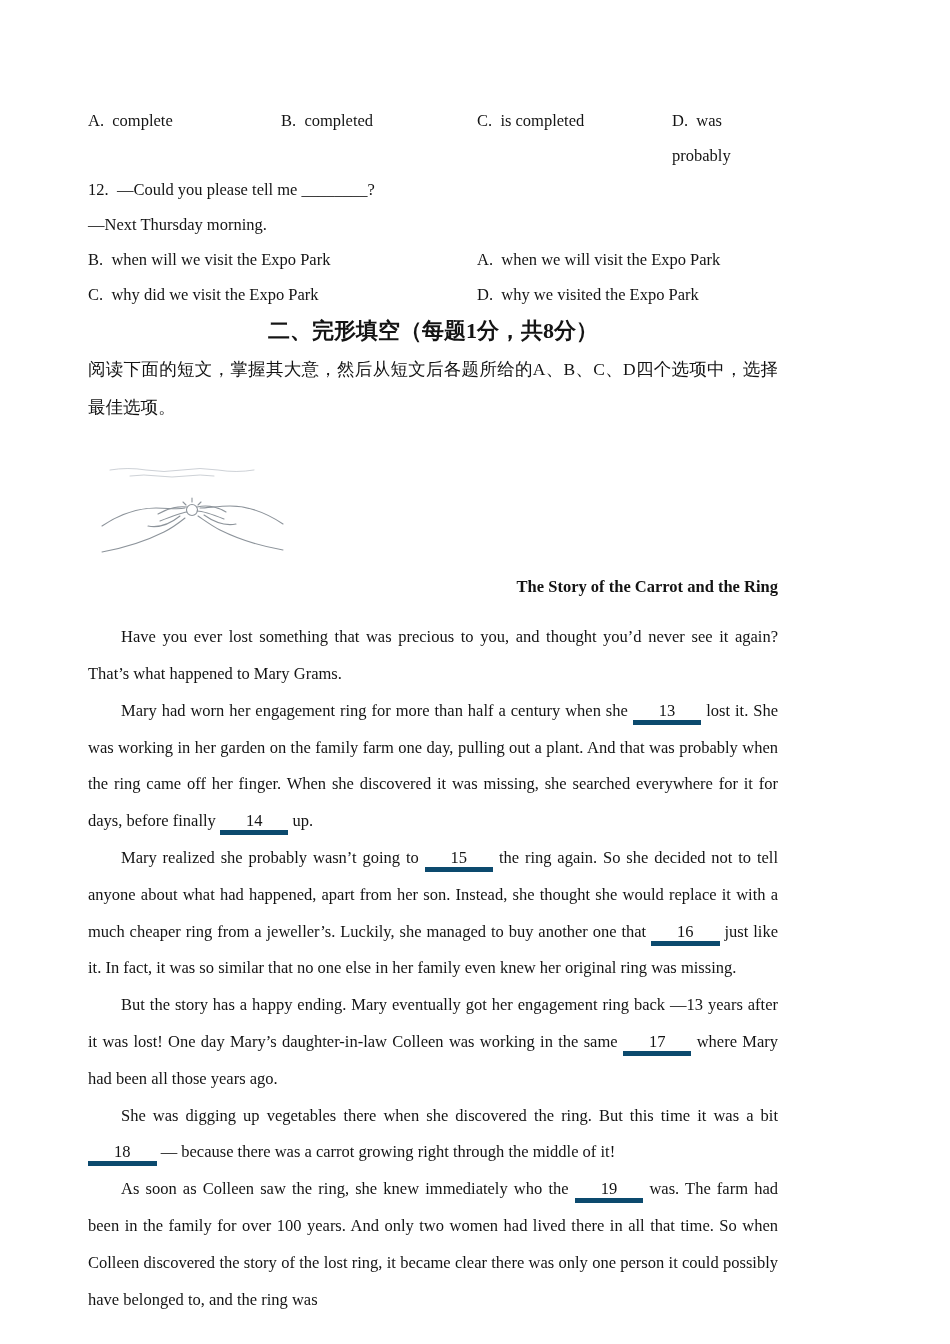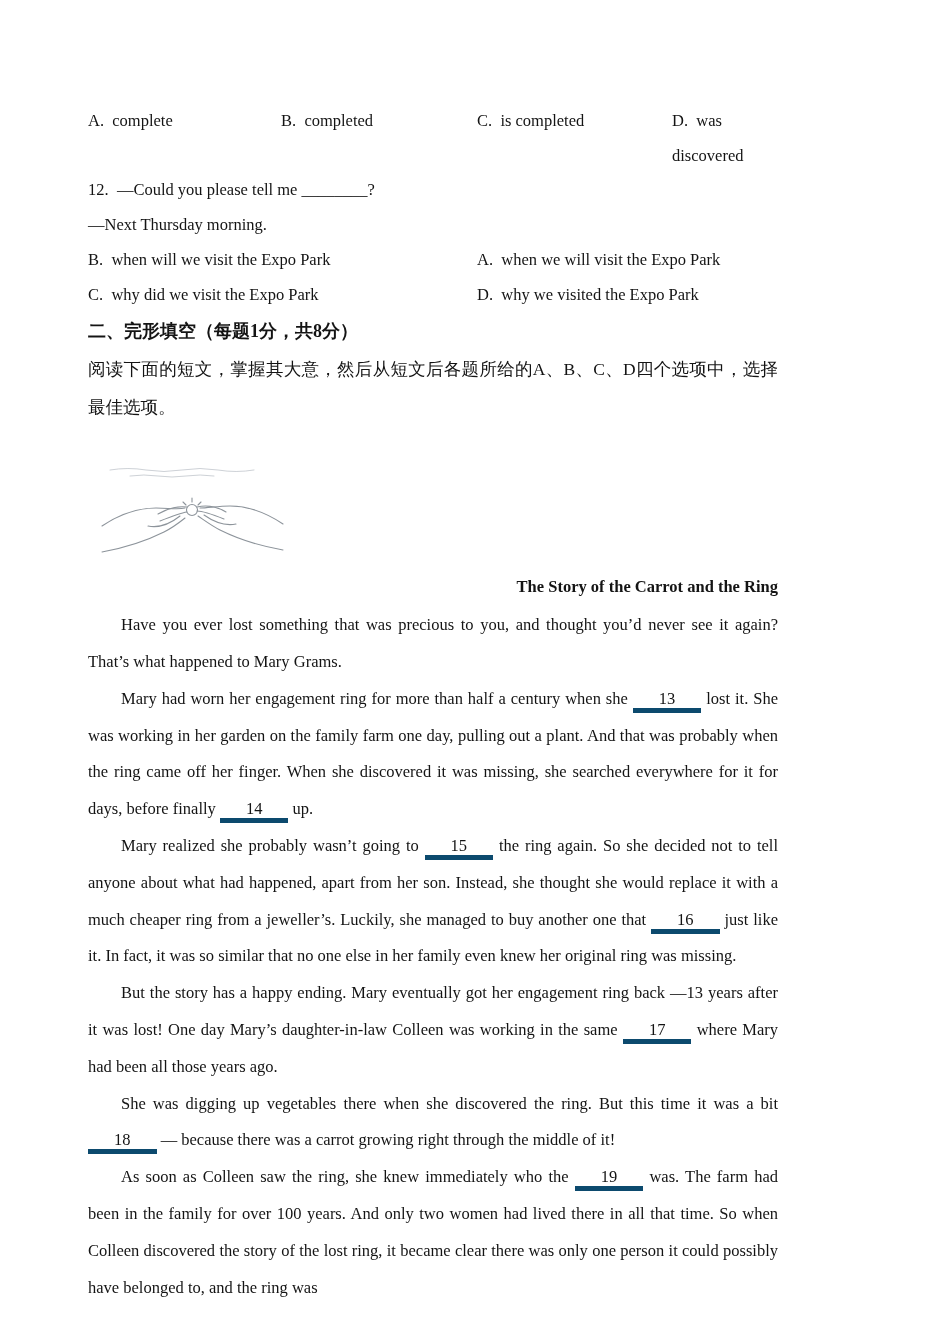--- a/index.html
+++ b/index.html
@@ -24,24 +24,25 @@
   }
   .row4 {
     display: grid;
     grid-template-columns: 193px 196px 195px 1fr;
   }
   .row2 {
     display: grid;
     grid-template-columns: 389px 1fr;
   }
   .section-heading {
-    font-size: 18px;
+    font-size: 22px;
     font-weight: bold;
     line-height: 38px;
     white-space: pre-wrap;
+    text-align: center;
   }
   .instructions {
     font-size: 17.5px;
     font-weight: normal;
     line-height: 38px;
     text-align: justify;
   }
   .figure {
     margin-top: 38px;
     margin-left: 12px;
@@ -49,21 +50,21 @@
     height: 95px;
   }
   .figure svg { display: block; width: 185px; height: 95px; }
   .passage-title {
     margin-top: 12px;
     font-size: 16.5px;
     font-weight: bold;
     text-align: right;
     line-height: 32px;
   }
-  .passage { margin-top: 4px; }
+  .passage { margin-top: 16px; }
   .para {
     font-size: 16.5px;
     line-height: 36.8px;
     text-align: justify;
     text-indent: 33px;
   }
   .para span { text-indent: 0; }
   .blank {
     border-bottom: 5px solid #0c4a6e;
     padding: 0 26px;
@@ -72,21 +73,21 @@
 </style>
 </head>
 <body>
 
 <div class="page">
 
   <div class="row4">
     <span class="opt">A.  complete</span>
     <span class="opt">B.  completed</span>
     <span class="opt">C.  is completed</span>
-    <span class="opt">D.  was discovered</span>
+    <span class="opt">D.  was probably</span>
   </div>
 
   <div class="line">12.  —Could you please tell me ________?</div>
   <div class="line">—Next Thursday morning.</div>
 
   <div class="row2">
     <span class="opt">B.  when will we visit the Expo Park</span>
     <span class="opt">A.  when we will visit the Expo Park</span>
   </div>
   <div class="row2">

